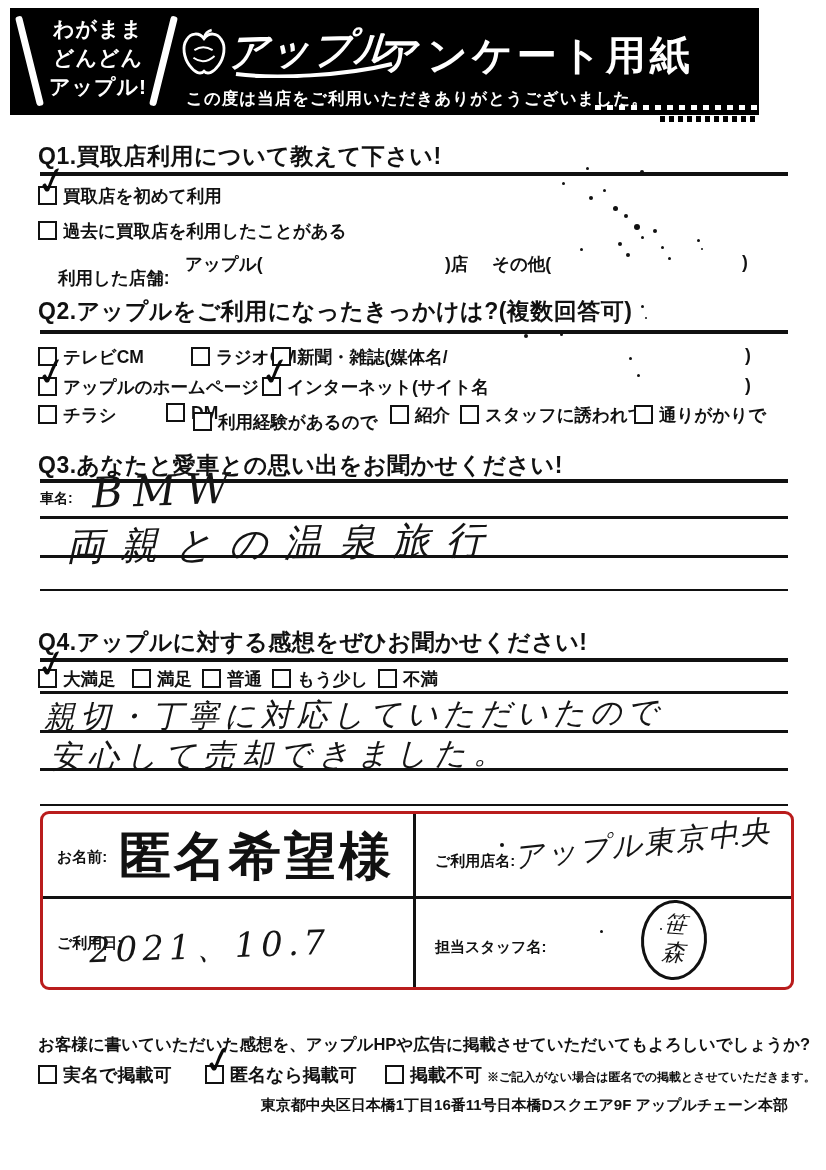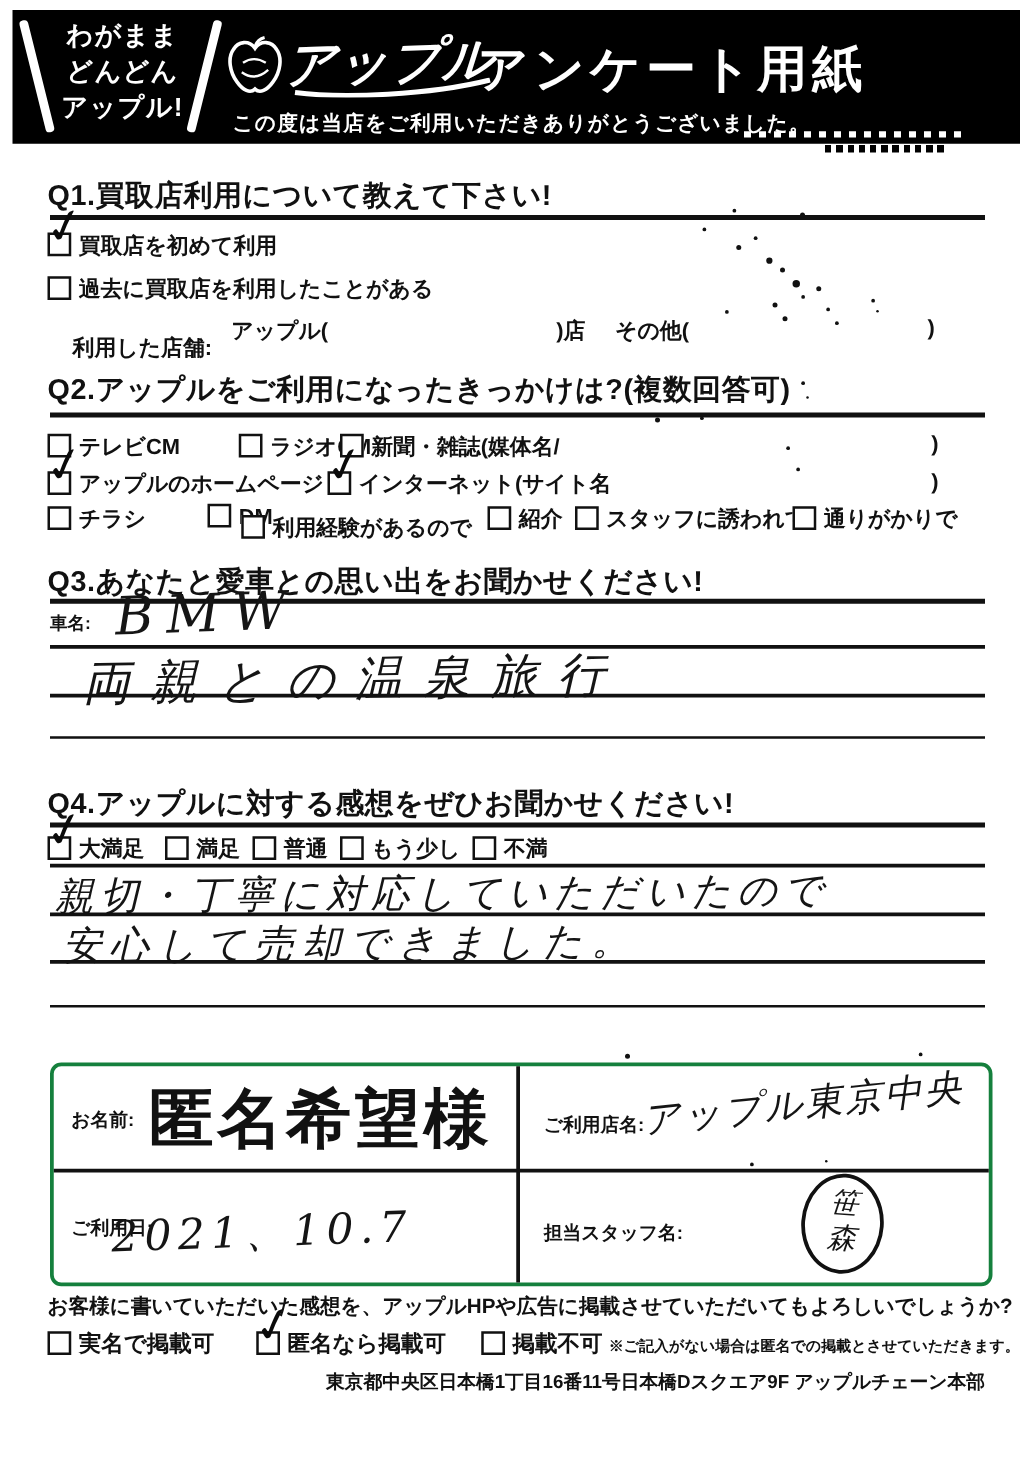--- a/index.html
+++ b/index.html
@@ -1,21 +1,21 @@
 <!DOCTYPE html>
 <html><head>
 <meta charset="utf-8">
 <style>
   html,body{margin:0;padding:0;background:#fff;}
   #page{position:relative;width:826px;height:1170px;background:#fff;overflow:hidden;
         font-family:"Liberation Sans",sans-serif;color:#111;}
   .abs{position:absolute;white-space:nowrap;}
 
   
-  .hdr{position:absolute;left:10px;top:8px;width:806px;height:107px;background:#000;color:#fff;}
+  .hdr{position:absolute;left:10px;top:8px;width:749px;height:107px;background:#000;color:#fff;}
   .slant{position:absolute;width:7px;height:92px;background:#fff;border-radius:3px;}
   .slant.l{left:16px;top:7px;transform:rotate(-14deg);}
   .slant.r{left:150px;top:7px;transform:rotate(14deg);}
   .slogan{position:absolute;left:28px;top:7px;width:120px;text-align:center;
           font-size:21px;font-weight:900;line-height:1.38;letter-spacing:1px;}
   .brand{position:absolute;left:218px;top:14px;font-family:"DejaVu Serif",serif;
          font-style:italic;font-weight:700;font-size:40px;letter-spacing:1px;
          transform:skewX(-6deg) rotate(-2deg);}
   .hdr-title{position:absolute;left:372px;top:20px;font-size:40px;font-weight:900;letter-spacing:4px;}
   .hdr-sub{position:absolute;left:176px;top:80px;font-size:16.5px;font-weight:700;letter-spacing:1px;}
@@ -34,21 +34,21 @@
       background:#fff;vertical-align:-3px;margin-right:6px;}
   .check{position:absolute;left:-5px;top:-16px;font-size:30px;font-weight:700;color:#0a0a0a;
          transform:rotate(-8deg);font-family:"DejaVu Sans",sans-serif;line-height:1;}
   .check.tall{font-size:38px;top:-26px;left:-4px;transform:rotate(-12deg);}
   .paren{position:absolute;font-size:17.5px;font-weight:700;}
 
   
   .hw{position:absolute;font-family:"DejaVu Serif",serif;font-style:italic;color:#151515;white-space:nowrap;}
 
   
-  .tbl{position:absolute;left:40px;top:850px;width:748px;height:173px;border:3px solid #15803d;border-radius:9px;}
+  .tbl{position:absolute;left:40px;top:811px;width:748px;height:173px;border:3px solid #b91c1c;border-radius:9px;}
   .tbl .vline{position:absolute;left:370px;top:0;width:3px;height:100%;background:#111;}
   .tbl .hline{position:absolute;left:0;top:82px;width:100%;height:3px;background:#111;}
   .tbl-label{position:absolute;font-size:15px;font-weight:800;}
   .stamp{position:absolute;left:598px;top:86px;width:66px;height:80px;border:3px solid #111;
          border-radius:50%;transform:rotate(4deg);text-align:center;
          font-family:"DejaVu Serif",serif;font-style:italic;font-size:23px;line-height:1.2;
          padding-top:8px;box-sizing:border-box;color:#151515;}
 
   
   .perm-q{position:absolute;left:38px;top:1034px;font-size:16.5px;font-weight:800;}

